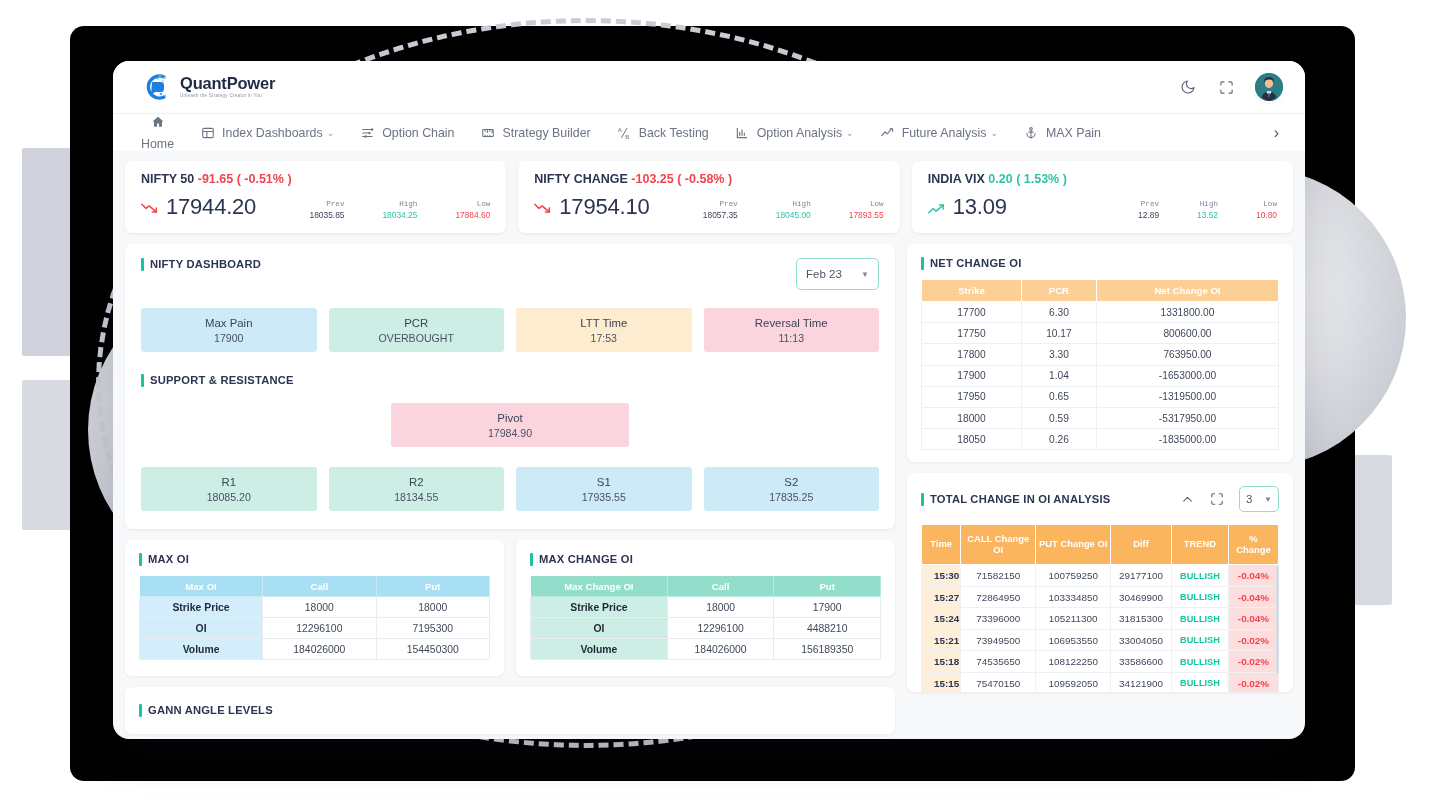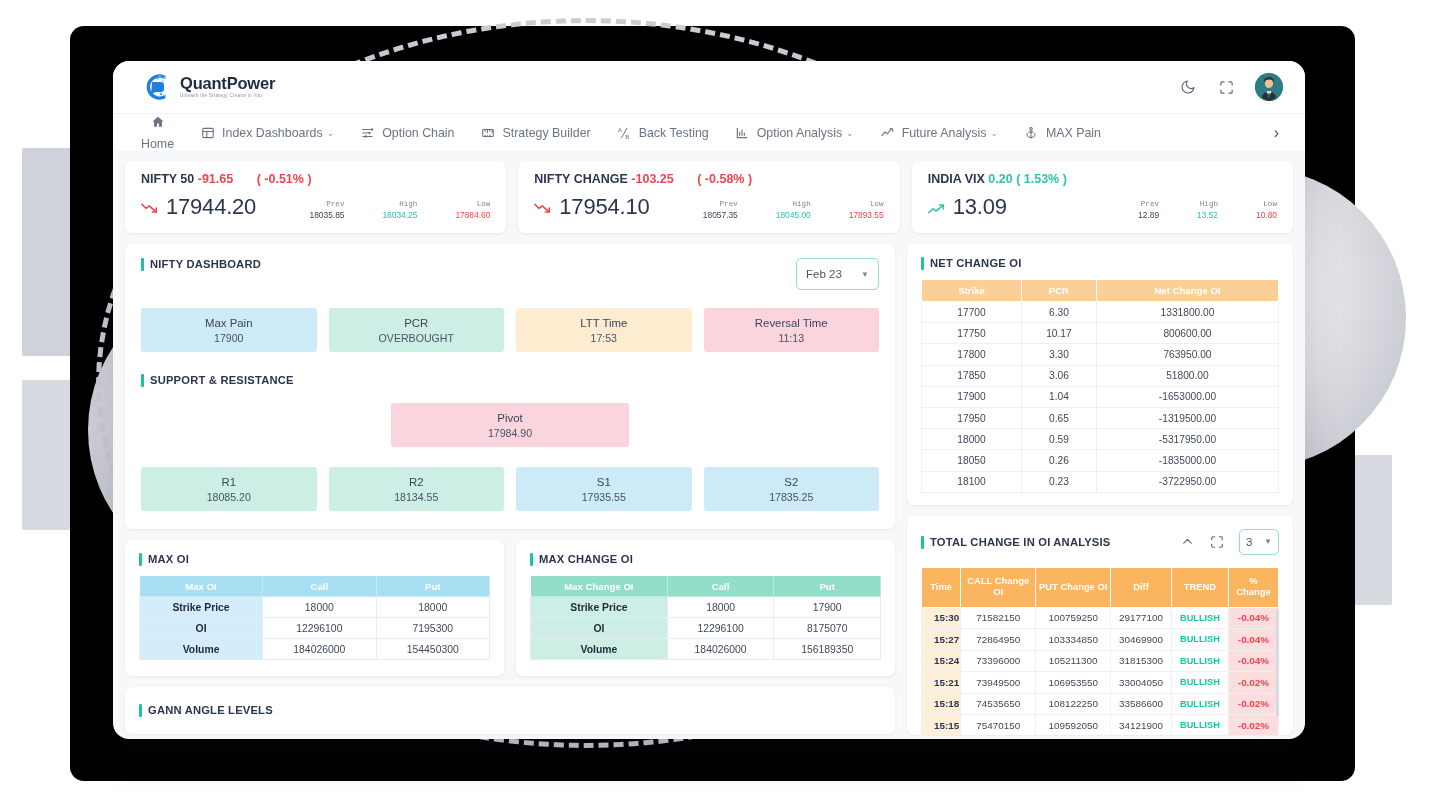--- a/index.html
+++ b/index.html
@@ -86,21 +86,21 @@
 
   .card { background: #fff; border-radius: 7px; box-shadow: 0 1px 3px rgba(30,38,60,.07); }
 
   
   .quotes { display: flex; gap: 12px; margin-bottom: 11px; }
   .quote { flex: 1; padding: 11px 16px 13px 16px; }
   .q-title { font-size: 12.5px; font-weight: 700; color: #2b3550; margin-bottom: 8px; }
   .q-chg { font-weight: 700; }
   .q-chg.neg { color: #f2444e; } .q-chg.pos { color: #2ec4a6; }
   .q-pct { font-weight: 600; }
-  .q-pct.neg { color: #f2444e; margin-left: 20px; } .q-pct.pos { color: #2ec4a6; }
+  .q-pct.neg { color: #f2444e; } .q-pct.pos { color: #2ec4a6; }
   .q-body { display: flex; align-items: flex-end; }
   .q-left { display: flex; align-items: center; gap: 8px; }
   .q-arrow { width: 17px; height: 13px; }
   .q-price { font-size: 22px; color: #2b3550; letter-spacing: -.2px; }
   .q-stats { margin-left: auto; display: flex; gap: 38px; }
   .q-stat { text-align: right; }
   .q-lbl { font-size: 7.6px; color: #7d8697; margin-bottom: 2px; font-family: Liberation Mono, monospace; }
   .q-val { font-size: 8.4px; color: #3c4559; }
   .q-val.green { color: #2ec4a6; } .q-val.red { color: #f2444e; }
 
@@ -548,21 +548,21 @@
                   <th>Put</th>
                 </tr>
                 <tr>
                   <td class="rowh">Strike Price</td>
                   <td>18000</td>
                   <td>17900</td>
                 </tr>
                 <tr>
                   <td class="rowh">OI</td>
                   <td>12296100</td>
-                  <td>8175070</td>
+                  <td>4488210</td>
                 </tr>
                 <tr>
                   <td class="rowh">Volume</td>
                   <td>184026000</td>
                   <td>156189350</td>
                 </tr>
               </tbody>
                 </table>
             </div>
           </div>
@@ -592,48 +592,38 @@
                 <td>17750</td>
                 <td>10.17</td>
                 <td>800600.00</td>
               </tr>
               <tr>
                 <td>17800</td>
                 <td>3.30</td>
                 <td>763950.00</td>
               </tr>
               <tr>
-                <td>17850</td>
-                <td>3.06</td>
-                <td>51800.00</td>
-              </tr>
-              <tr>
                 <td>17900</td>
                 <td>1.04</td>
                 <td>-1653000.00</td>
               </tr>
               <tr>
                 <td>17950</td>
                 <td>0.65</td>
                 <td>-1319500.00</td>
               </tr>
               <tr>
                 <td>18000</td>
                 <td>0.59</td>
                 <td>-5317950.00</td>
               </tr>
               <tr>
                 <td>18050</td>
                 <td>0.26</td>
                 <td>-1835000.00</td>
-              </tr>
-              <tr>
-                <td>18100</td>
-                <td>0.23</td>
-                <td>-3722950.00</td>
               </tr>
             </tbody>
               </table>
           </div>
 
           <div class="card panel-total">
             <div class="total-head">
               <span class="sec-title">TOTAL CHANGE IN OI ANALYSIS</span>
               <div class="total-ctrls">
                 <span class="ctrl-ico">

